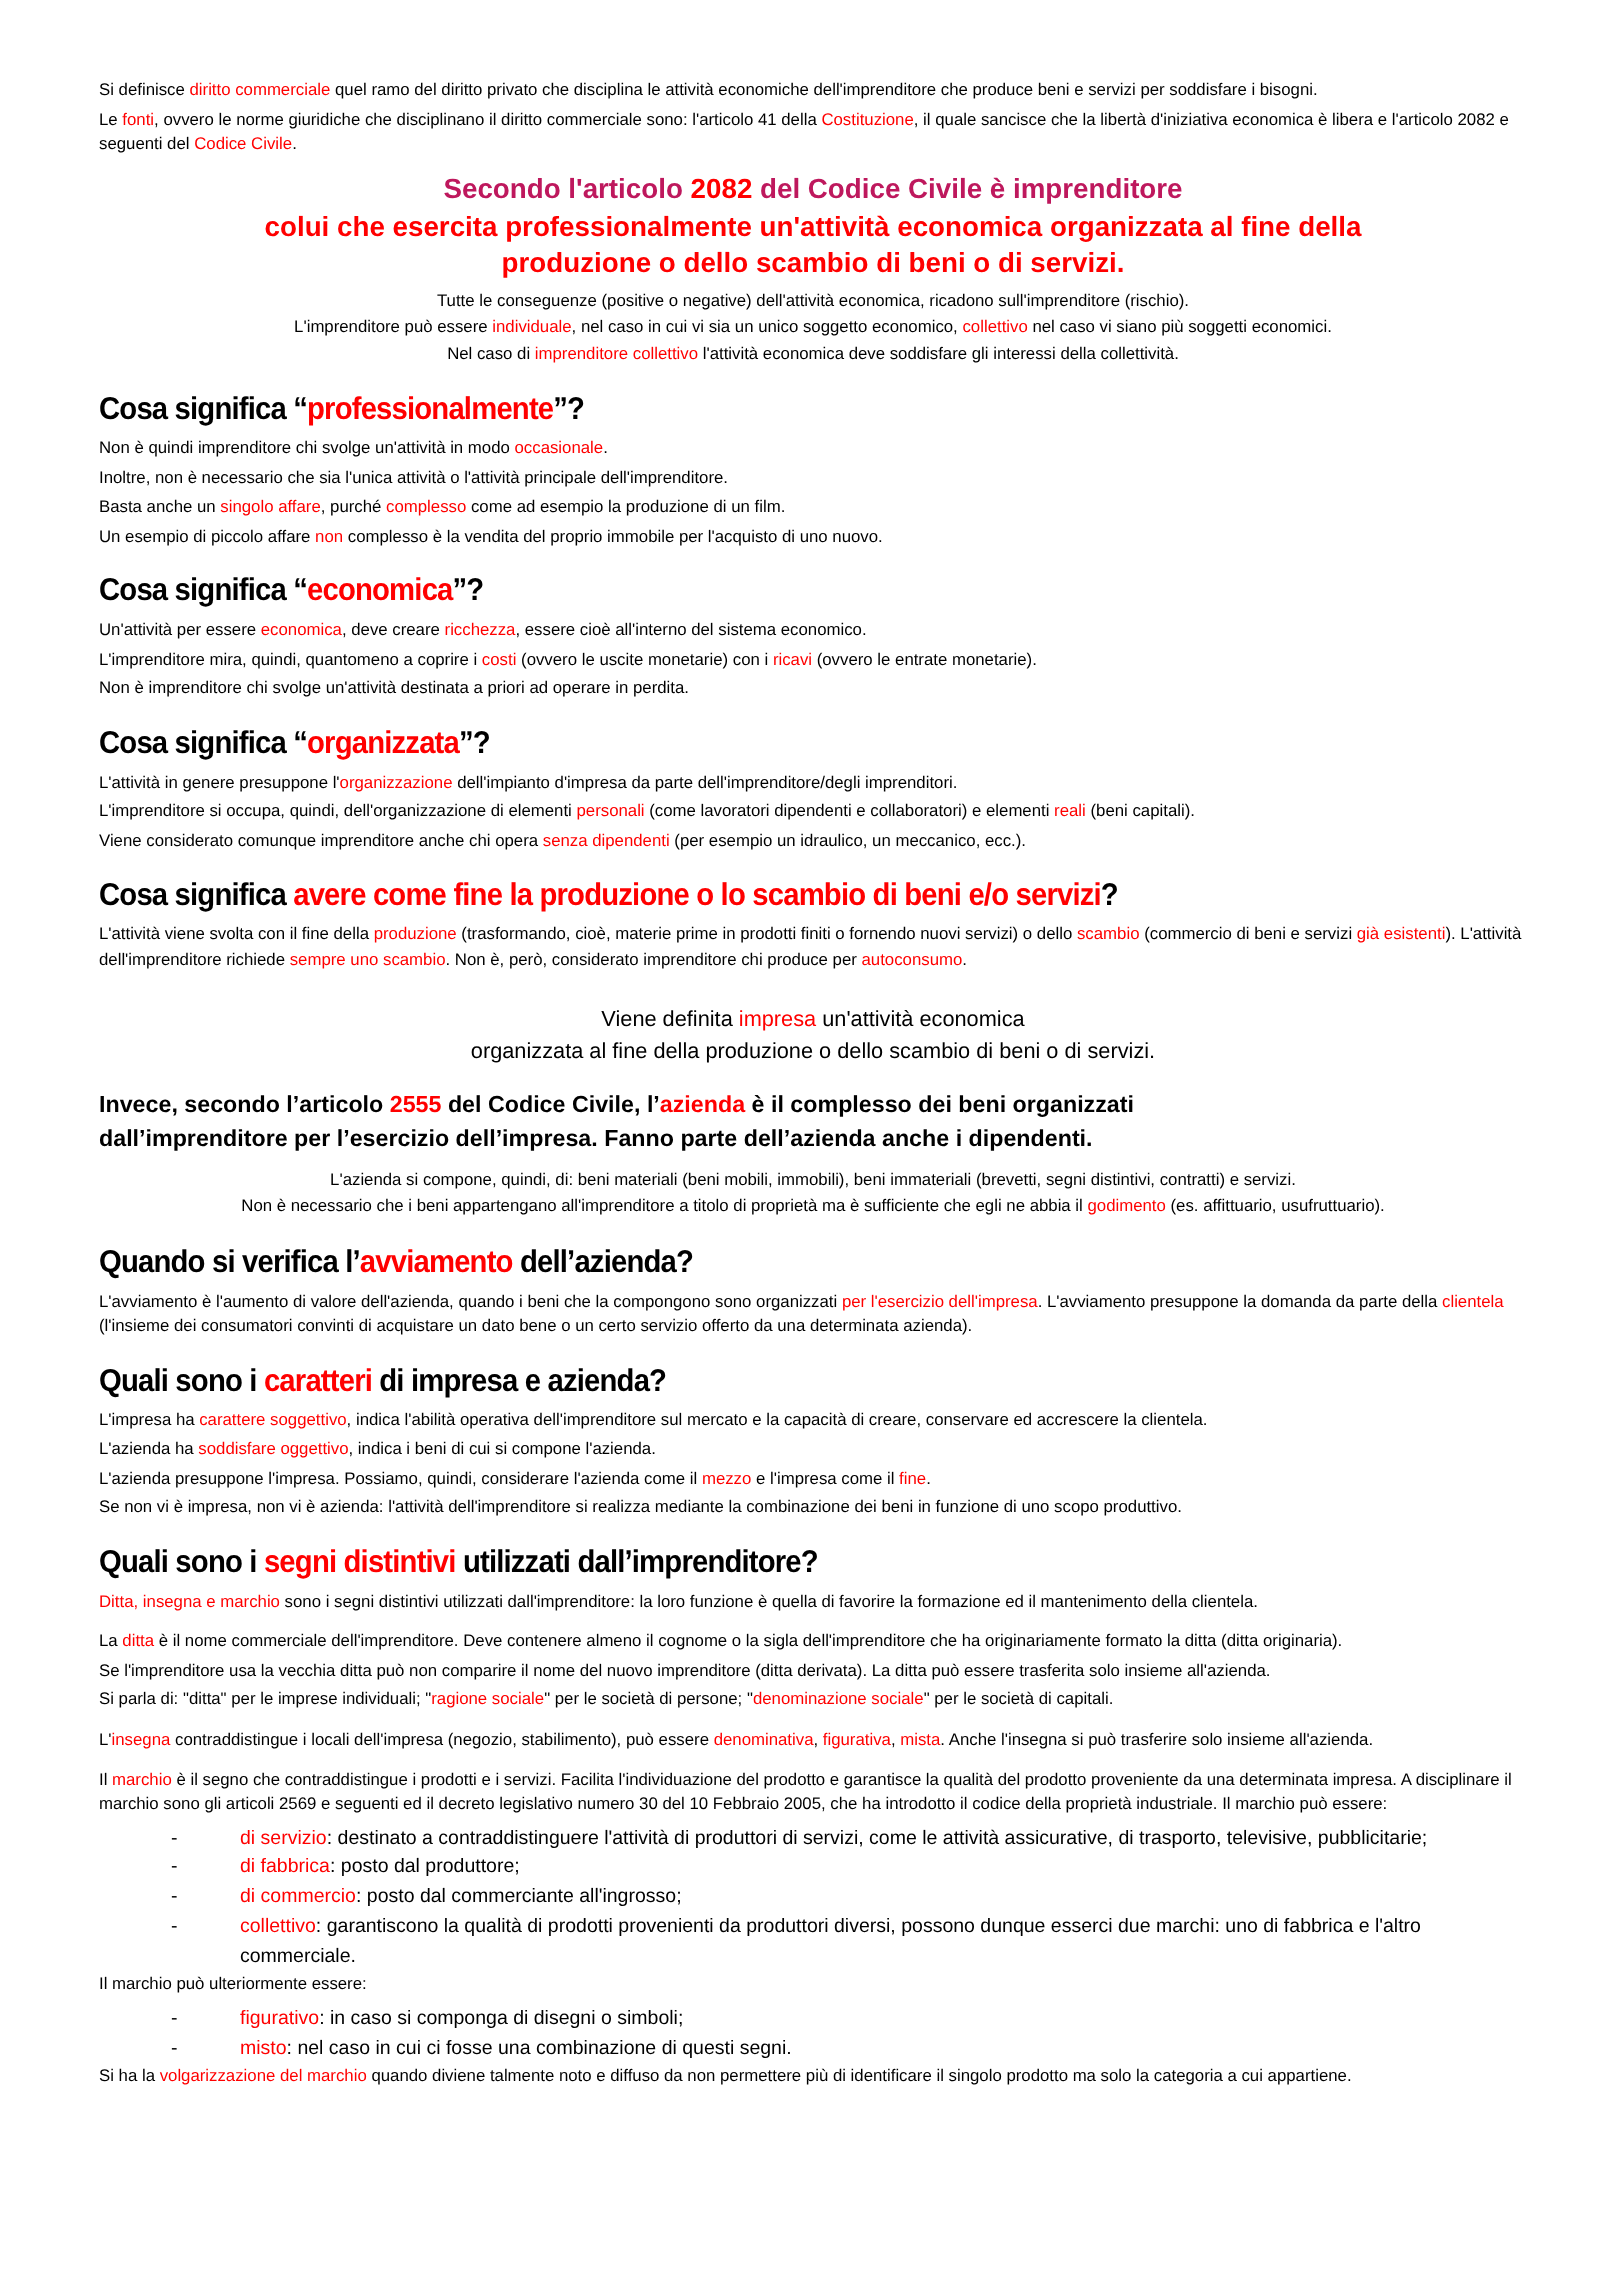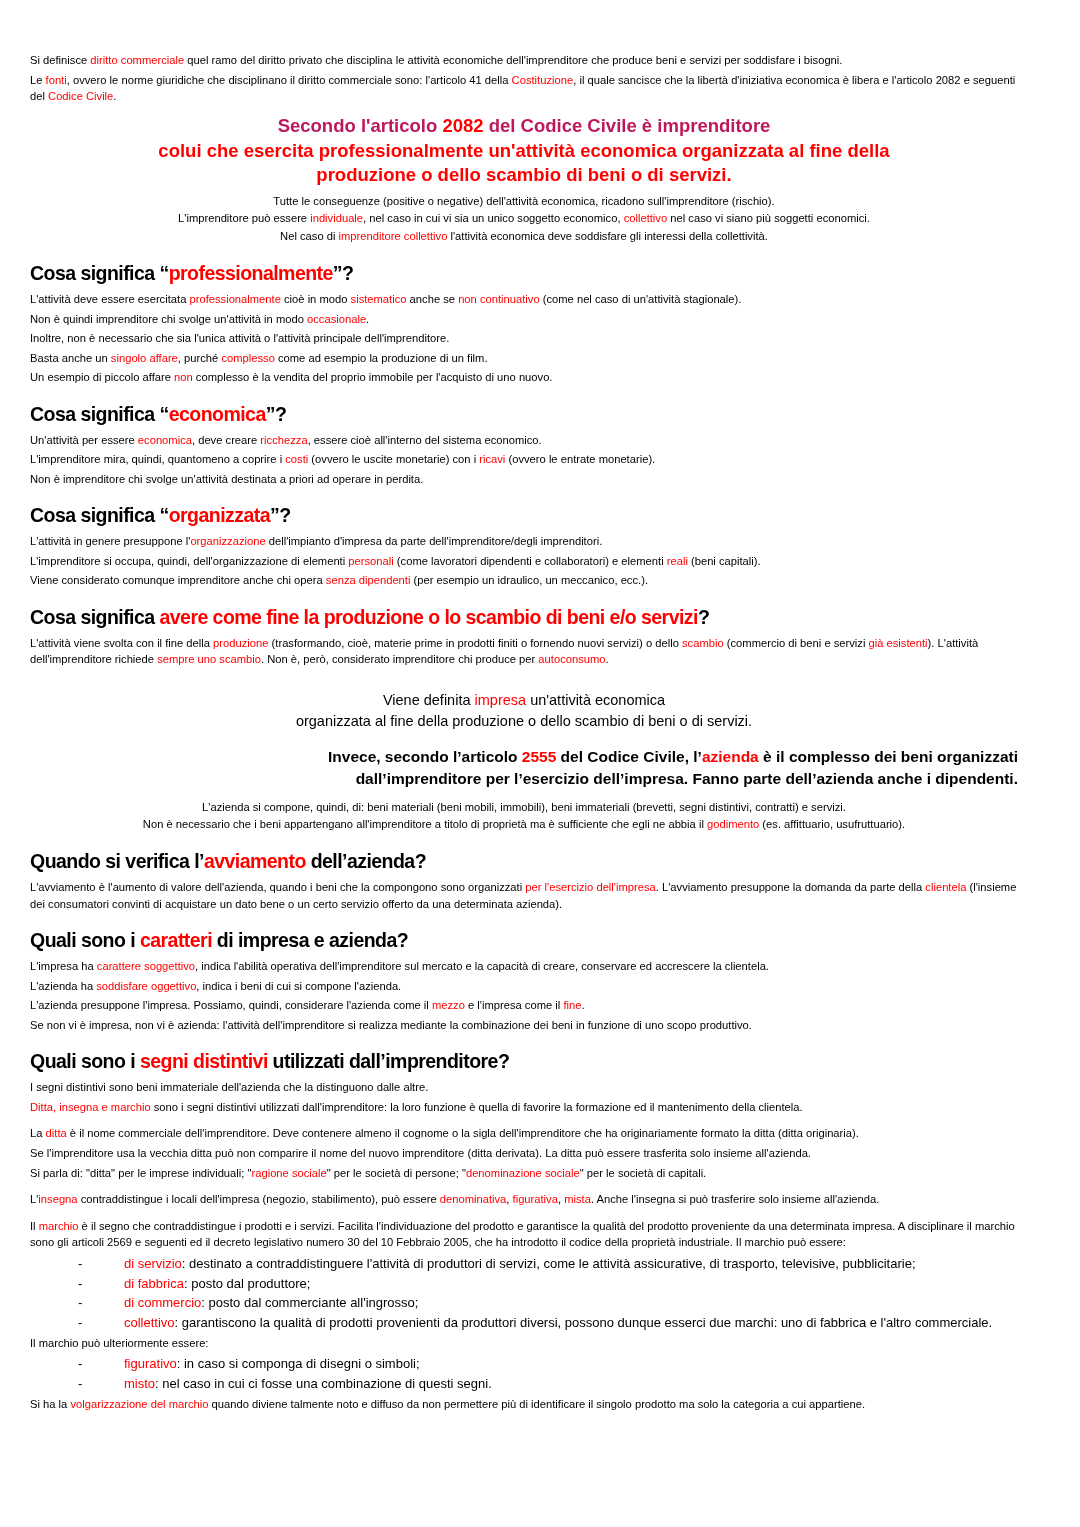--- a/index.html
+++ b/index.html
@@ -11,21 +11,21 @@
     width: 1080px;
     min-height: 1527px;
     font-family: "Liberation Sans", sans-serif;
     color: #000000;
   }
   .page {
     position: relative;
     width: 1080px;
     min-height: 1527px;
     box-sizing: border-box;
-    padding: 52px 62px 30px 30px;
+    padding: 52px 62px 30px 66px;
     background: #ffffff;
   }
   .r { color: #ff0000; }
   p {
     margin: 0 0 3px 0;
     font-size: 11.2px;
     line-height: 1.48;
   }
   .gap-sm { height: 7px; }
   .gap-md { height: 13px; }
@@ -59,21 +59,21 @@
   }
 
   .center-bold {
     text-align: center;
     font-weight: normal;
     font-size: 14.5px;
     line-height: 1.45;
     margin: 6px 0 4px 0;
   }
   .center-bold2 {
-    text-align: right;
+    text-align: left;
     font-weight: bold;
     font-size: 15.5px;
     line-height: 1.45;
     margin: 14px 0 4px 0;
   }
 
   ul.dashes {
     list-style: none;
     margin: 2px 0 2px 0;
     padding: 0 0 0 48px;
@@ -119,21 +119,20 @@
     </div>
     <div>
       <span>Nel caso di </span><span class="r">imprenditore collettivo</span><span> l'attività economica deve soddisfare gli interessi della collettività.</span>
     </div>
   </div>
 
   <h2 class="sect">
     <span>Cosa significa “</span><span class="r">professionalmente</span><span>”?</span>
   </h2>
   <div>
-    <p><span>L'attività deve essere esercitata </span><span class="r">professionalmente</span><span> cioè in modo </span><span class="r">sistematico</span><span> anche se </span><span class="r">non continuativo</span><span> (come nel caso di un'attività stagionale).</span></p>
     <p><span>Non è quindi imprenditore chi svolge un'attività in modo </span><span class="r">occasionale</span><span>.</span></p>
     <p><span>Inoltre, non è necessario che sia l'unica attività o l'attività principale dell'imprenditore.</span></p>
     <p><span>Basta anche un </span><span class="r">singolo affare</span><span>, purché </span><span class="r">complesso</span><span> come ad esempio la produzione di un film.</span></p>
     <p><span>Un esempio di piccolo affare </span><span class="r">non</span><span> complesso è la vendita del proprio immobile per l'acquisto di uno nuovo.</span></p>
   </div>
 
   <h2 class="sect">
     <span>Cosa significa “</span><span class="r">economica</span><span>”?</span>
   </h2>
   <div>
@@ -195,21 +194,20 @@
     <p><span>L'impresa ha </span><span class="r">carattere soggettivo</span><span>, indica l'abilità operativa dell'imprenditore sul mercato e la capacità di creare, conservare ed accrescere la clientela.</span></p>
     <p><span>L'azienda ha </span><span class="r">soddisfare oggettivo</span><span>, indica i beni di cui si compone l'azienda.</span></p>
     <p><span>L'azienda presuppone l'impresa. Possiamo, quindi, considerare l'azienda come il </span><span class="r">mezzo</span><span> e l'impresa come il </span><span class="r">fine</span><span>.</span></p>
     <p><span>Se non vi è impresa, non vi è azienda: l'attività dell'imprenditore si realizza mediante la combinazione dei beni in funzione di uno scopo produttivo.</span></p>
   </div>
 
   <h2 class="sect">
     <span>Quali sono i </span><span class="r">segni distintivi</span><span> utilizzati dall’imprenditore?</span>
   </h2>
   <div>
-    <p><span>I segni distintivi sono beni immateriale dell'azienda che la distinguono dalle altre.</span></p>
     <p><span class="r">Ditta, insegna e marchio</span><span> sono i segni distintivi utilizzati dall'imprenditore: la loro funzione è quella di favorire la formazione ed il mantenimento della clientela.</span></p>
     <div class="gap-sm"></div>
     <p><span>La </span><span class="r">ditta</span><span> è il nome commerciale dell'imprenditore. Deve contenere almeno il cognome o la sigla dell'imprenditore che ha originariamente formato la ditta (ditta originaria).</span></p>
     <p><span>Se l'imprenditore usa la vecchia ditta può non comparire il nome del nuovo imprenditore (ditta derivata). La ditta può essere trasferita solo insieme all'azienda.</span></p>
     <p><span>Si parla di: "ditta" per le imprese individuali; "</span><span class="r">ragione sociale</span><span>" per le società di persone; "</span><span class="r">denominazione sociale</span><span>" per le società di capitali.</span></p>
     <div class="gap-sm"></div>
     <p><span>L'</span><span class="r">insegna</span><span> contraddistingue i locali dell'impresa (negozio, stabilimento), può essere </span><span class="r">denominativa</span><span>, </span><span class="r">figurativa</span><span>, </span><span class="r">mista</span><span>. Anche l'insegna si può trasferire solo insieme all'azienda.</span></p>
     <div class="gap-sm"></div>
     <p><span>Il </span><span class="r">marchio</span><span> è il segno che contraddistingue i prodotti e i servizi. Facilita l'individuazione del prodotto e garantisce la qualità del prodotto proveniente da una determinata impresa. A disciplinare il marchio sono gli articoli 2569 e seguenti ed il decreto legislativo numero 30 del 10 Febbraio 2005, che ha introdotto il codice della proprietà industriale. Il marchio può essere:</span></p>
   </div>

